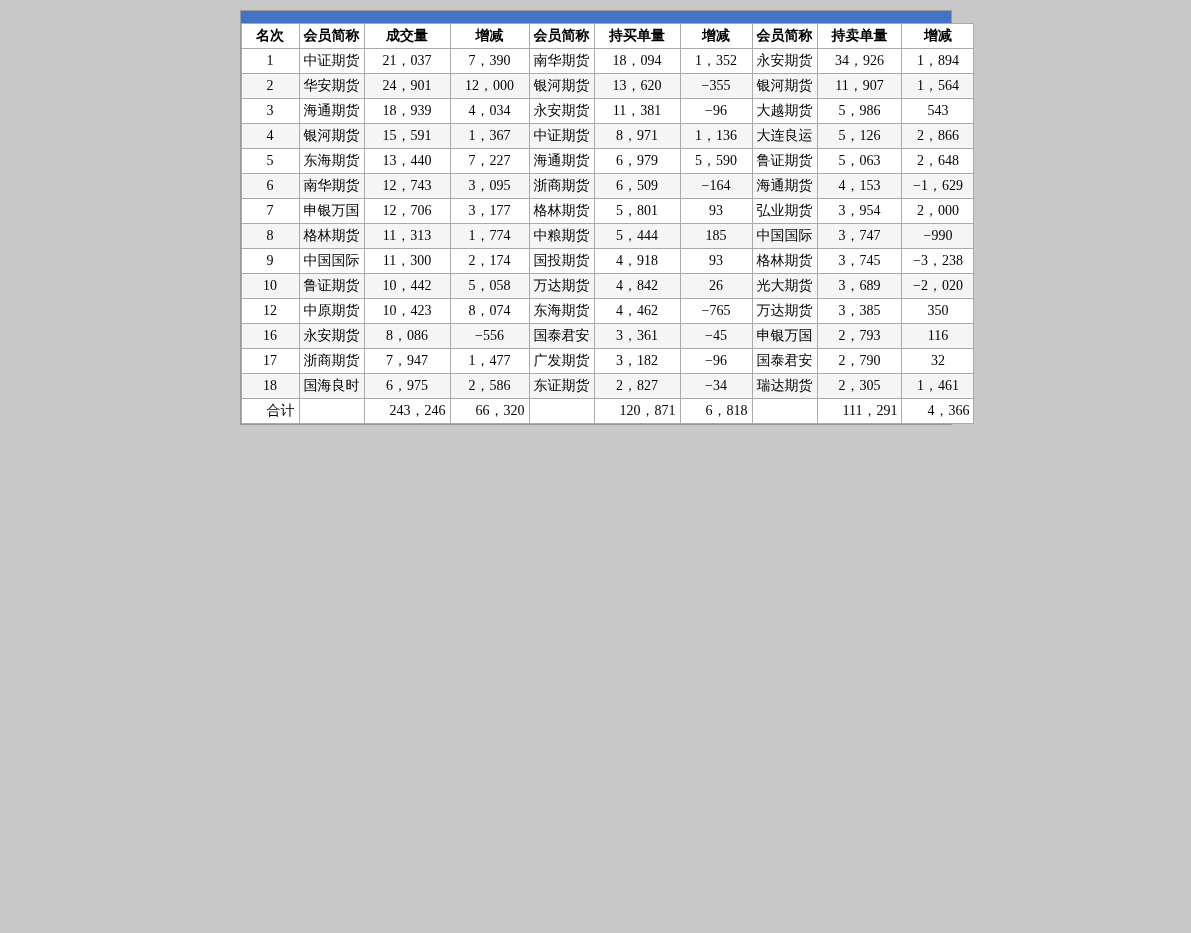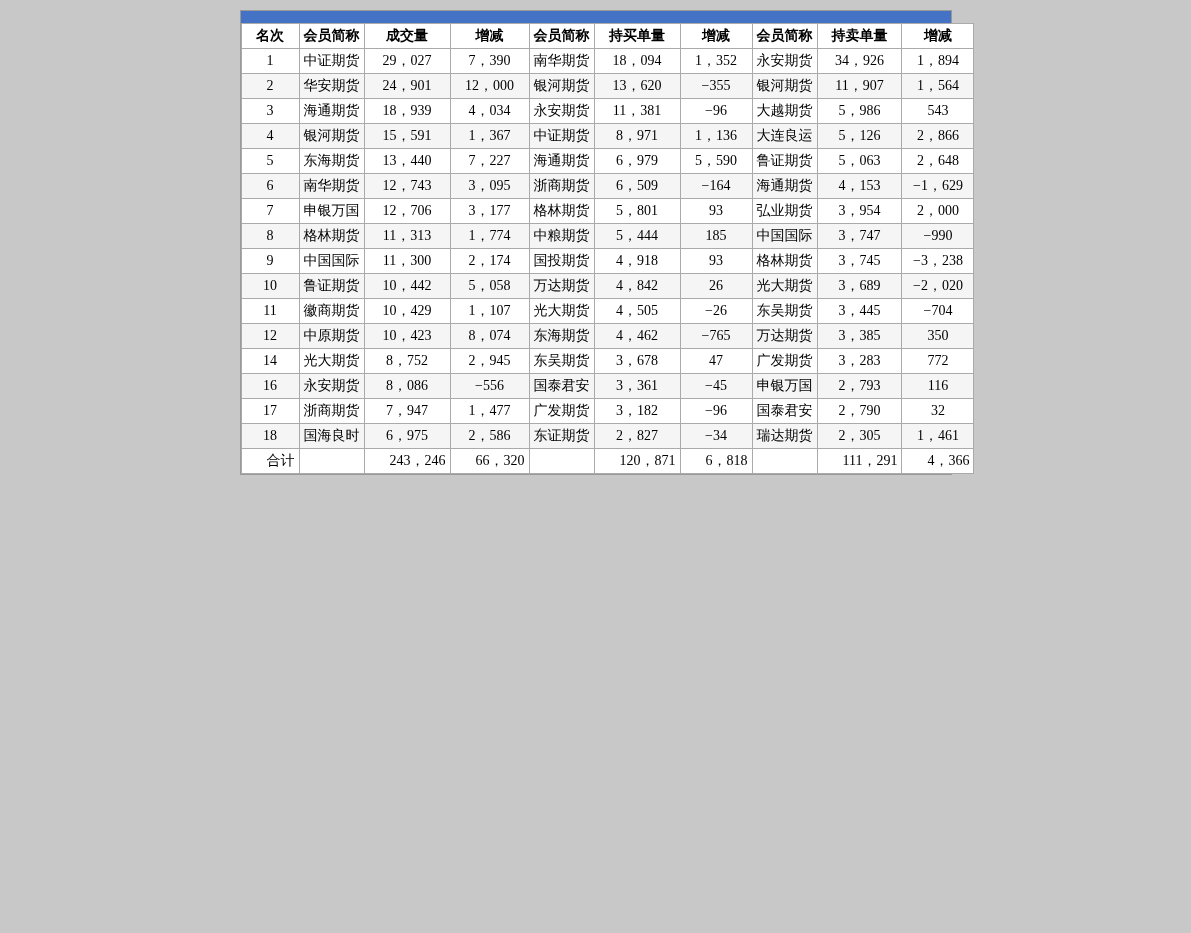--- a/index.html
+++ b/index.html
@@ -68,21 +68,21 @@
           <th>增减</th>
           <th>会员简称</th>
           <th>持卖单量</th>
           <th>增减</th>
         </tr>
     </thead>
     <tbody id="table-body">
     <tr>
           <td>1</td>
           <td>中证期货</td>
-          <td>29，027</td>
+          <td>21，037</td>
           <td>7，390</td>
           <td>南华期货</td>
           <td>18，094</td>
           <td>1，352</td>
           <td>永安期货</td>
           <td>34，926</td>
           <td>1，894</td>
         </tr>
         <tr>
           <td>2</td>
@@ -186,54 +186,30 @@
           <td>10，442</td>
           <td>5，058</td>
           <td>万达期货</td>
           <td>4，842</td>
           <td>26</td>
           <td>光大期货</td>
           <td>3，689</td>
           <td>−2，020</td>
         </tr>
         <tr>
-          <td>11</td>
-          <td>徽商期货</td>
-          <td>10，429</td>
-          <td>1，107</td>
-          <td>光大期货</td>
-          <td>4，505</td>
-          <td>−26</td>
-          <td>东吴期货</td>
-          <td>3，445</td>
-          <td>−704</td>
-        </tr>
-        <tr>
           <td>12</td>
           <td>中原期货</td>
           <td>10，423</td>
           <td>8，074</td>
           <td>东海期货</td>
           <td>4，462</td>
           <td>−765</td>
           <td>万达期货</td>
           <td>3，385</td>
           <td>350</td>
-        </tr>
-        <tr>
-          <td>14</td>
-          <td>光大期货</td>
-          <td>8，752</td>
-          <td>2，945</td>
-          <td>东吴期货</td>
-          <td>3，678</td>
-          <td>47</td>
-          <td>广发期货</td>
-          <td>3，283</td>
-          <td>772</td>
         </tr>
         <tr>
           <td>16</td>
           <td>永安期货</td>
           <td>8，086</td>
           <td>−556</td>
           <td>国泰君安</td>
           <td>3，361</td>
           <td>−45</td>
           <td>申银万国</td>

